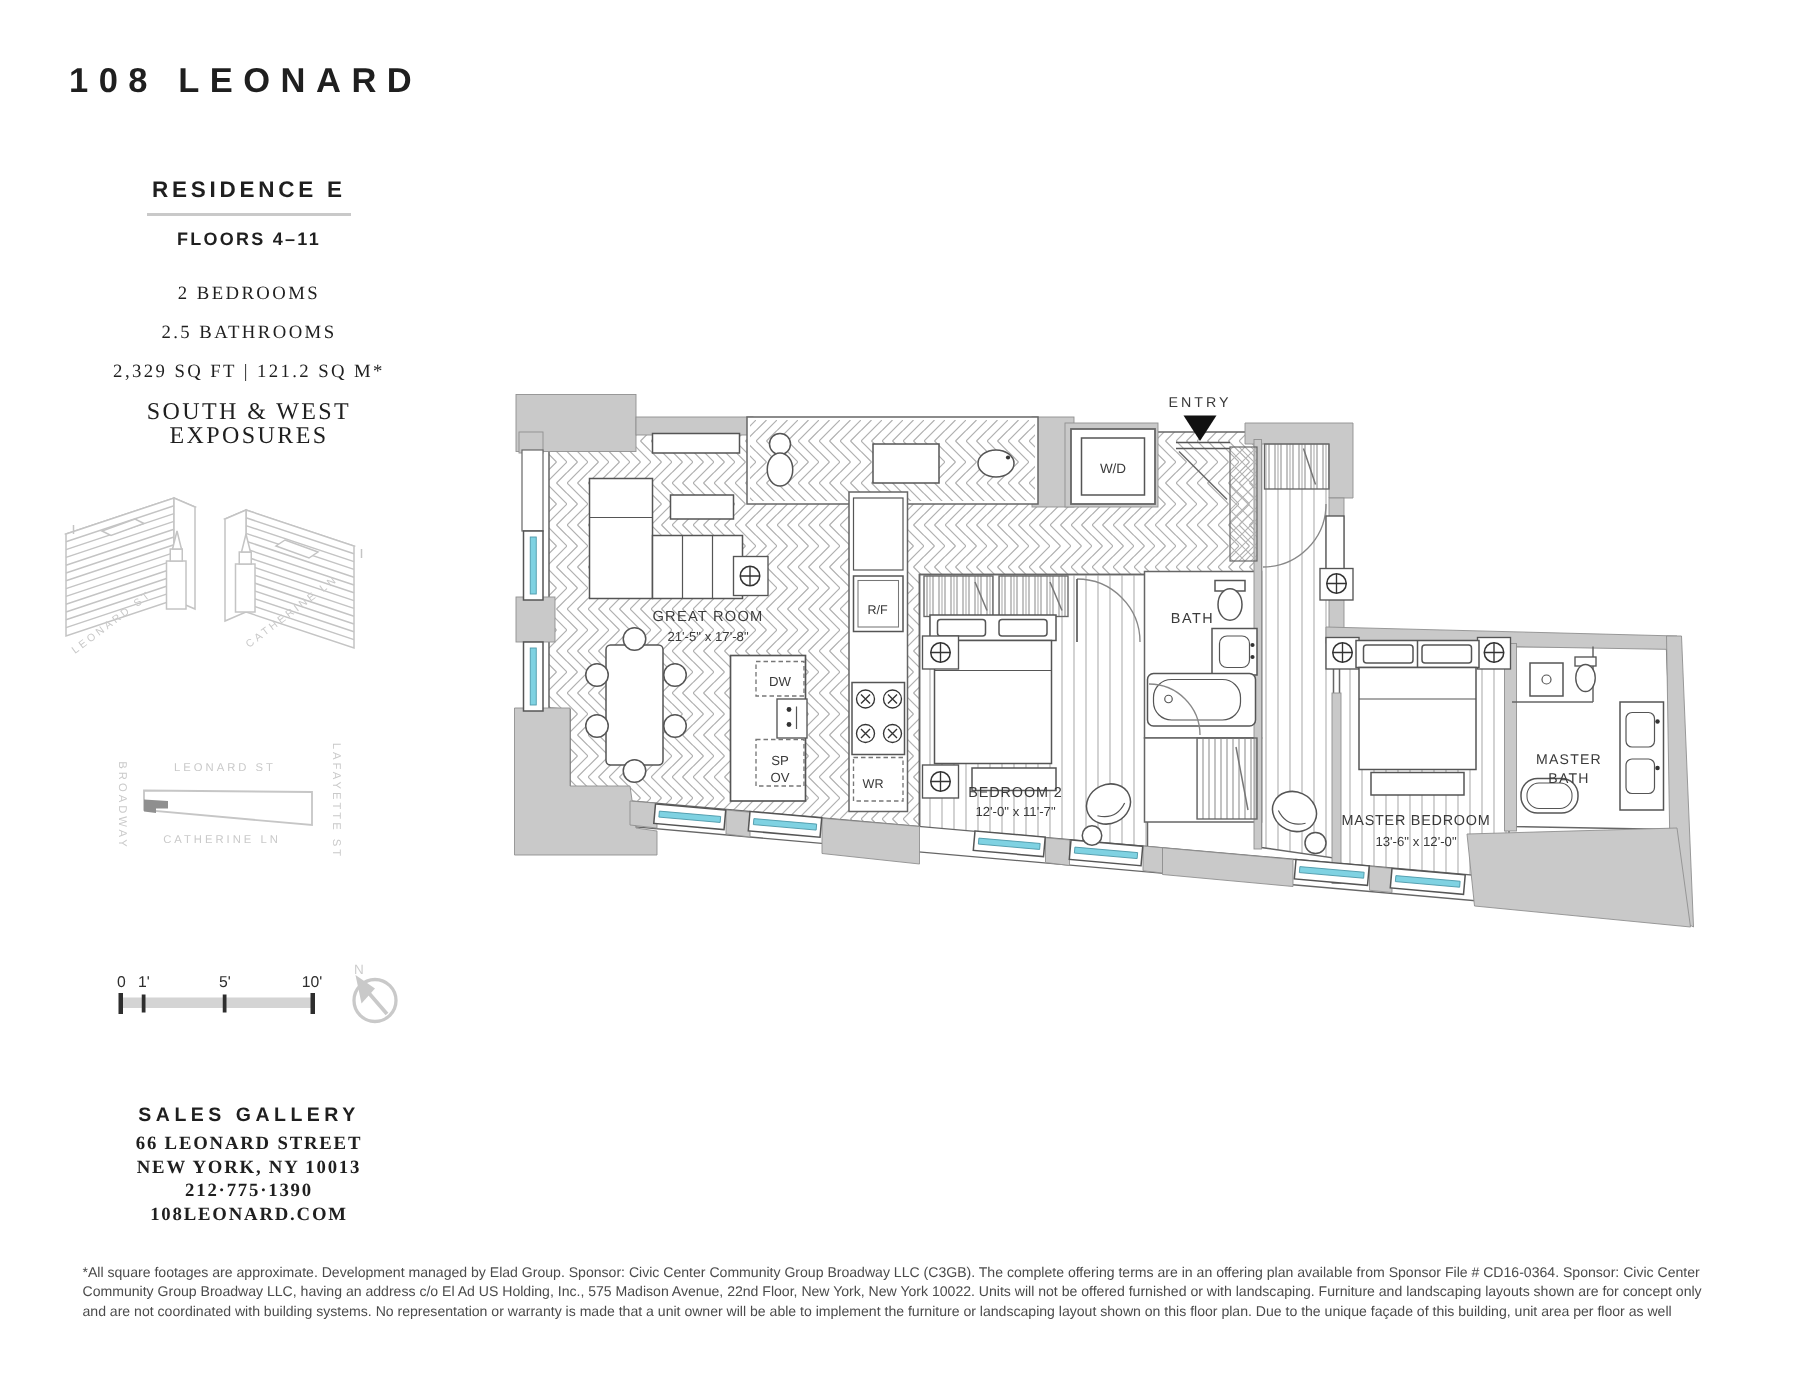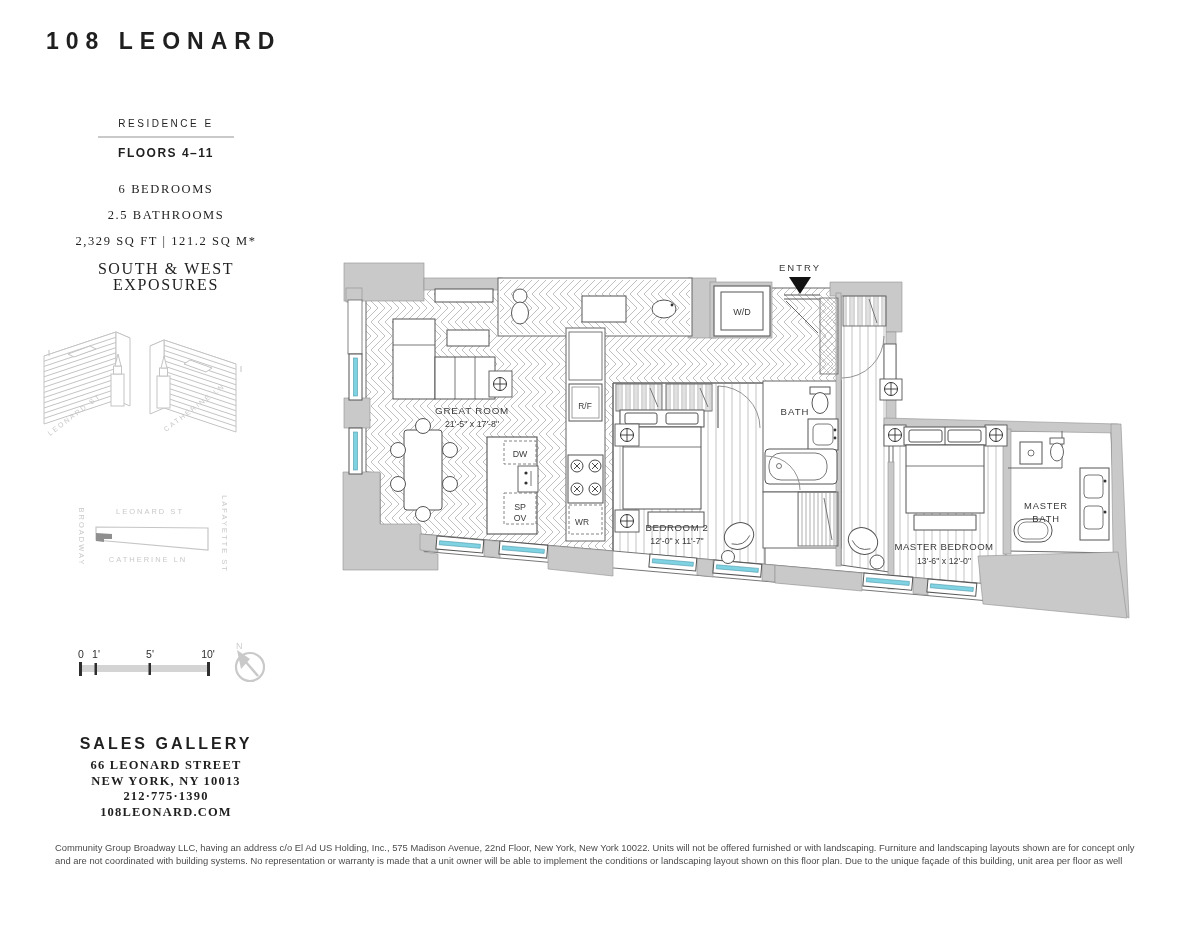--- a/index.html
+++ b/index.html
@@ -1,47 +1,47 @@
 <!DOCTYPE html>
 <html><head>
 <meta charset="utf-8">
 <style>
   html,body{margin:0;padding:0;background:#fff;}
   .page{position:relative;width:1200px;height:928px;background:#ffffff;overflow:hidden;
         font-family:"Liberation Sans",sans-serif;color:#1f1f1f;}
   .abs{position:absolute;}
-  .logo{left:46px;top:28px;font-size:23px;font-weight:bold;letter-spacing:7px;white-space:nowrap;}
+  .logo{left:46px;top:40px;font-size:23px;font-weight:bold;letter-spacing:7px;white-space:nowrap;}
   .info{left:36px;top:118px;width:260px;text-align:center;}
-  .res-name{font-size:10px;font-weight:normal;letter-spacing:2.5px;text-align:center;}
+  .res-name{font-size:15px;font-weight:bold;letter-spacing:2.5px;text-align:center;}
   .res-div{width:136px;height:2px;background:#c9c9c9;margin:7px auto 8px;}
   .res-floors{font-size:12px;font-weight:bold;letter-spacing:1.5px;}
   .stat{font-family:"Liberation Serif",serif;font-size:12.5px;letter-spacing:1.6px;margin-top:11px;white-space:nowrap;}
   .expo{margin-top:12px;line-height:16px;}
   .expo div{font-family:"Liberation Serif",serif;font-size:16px;letter-spacing:1.6px;}
   .sales{left:36px;top:735px;width:260px;text-align:center;}
-  .sales-title{font-size:16px;font-weight:bold;letter-spacing:3px;margin-bottom:5px;}
+  .sales-title{font-size:13px;font-weight:bold;letter-spacing:3px;margin-bottom:5px;}
   .sales-line{font-family:"Liberation Serif",serif;font-size:12.5px;letter-spacing:1.2px;line-height:15.5px;white-space:nowrap;font-weight:bold;}
   .disclaimer{left:55px;top:841px;width:1110px;font-size:9.4px;line-height:13px;color:#4b4b4b;}
   .disclaimer div{white-space:nowrap;}
   svg text{font-family:"Liberation Sans",sans-serif;}
   .pl{fill:#3a3a3a;}
   .gray-label{fill:#c9c9c9;letter-spacing:2px;}
 </style>
 </head>
 <body>
 
 <div class="page">
 
   <div class="abs logo">108 LEONARD</div>
 
   <div class="abs info">
     <div class="res-name">RESIDENCE E</div>
     <div class="res-div"></div>
     <div class="res-floors">FLOORS 4–11</div>
-    <div class="stat" style="margin-top:22px">6 BEDROOMS</div>
+    <div class="stat" style="margin-top:22px">2 BEDROOMS</div>
     <div class="stat">2.5 BATHROOMS</div>
     <div class="stat">2,329 SQ FT  |  121.2 SQ M*</div>
     <div class="expo">
       <div>SOUTH &amp; WEST</div>
       <div>EXPOSURES</div>
     </div>
   </div>
 
   <svg class="abs" style="left:38px;top:312px" width="232" height="152" viewBox="0 0 232 152">
     <g stroke="#c4c4c4" fill="#ffffff" stroke-width="1">
@@ -379,17 +379,18 @@
       <rect x="1018" y="522" width="30" height="17" rx="8" fill="none" stroke="#555" stroke-width="0.7"></rect>
       <text x="1046" y="509" text-anchor="middle" font-size="9.4" letter-spacing="0.8" class="pl">MASTER</text>
       <text x="1046" y="522" text-anchor="middle" font-size="9.4" letter-spacing="0.8" class="pl">BATH</text>
     </g>
 
     <text x="472" y="414" text-anchor="middle" font-size="9.8" letter-spacing="0.8" class="pl">GREAT ROOM</text>
     <text x="472" y="427" text-anchor="middle" font-size="8.8" class="pl">21'-5" x 17'-8"</text>
   </svg>
 
   <div class="abs disclaimer">
+    <div>*All square footages are approximate. Development managed by Elad Group. Sponsor: Civic Center Community Group Broadway LLC (C3GB). The complete offering terms are in an offering plan available from Sponsor File # CD16-0364. Sponsor: Civic Center</div>
     <div>Community Group Broadway LLC, having an address c/o El Ad US Holding, Inc., 575 Madison Avenue, 22nd Floor, New York, New York 10022. Units will not be offered furnished or with landscaping. Furniture and landscaping layouts shown are for concept only</div>
-    <div>and are not coordinated with building systems. No representation or warranty is made that a unit owner will be able to implement the conditions or landscaping layout shown on this floor plan. Due to the unique façade of this building, unit area per floor as well</div>
+    <div>and are not coordinated with building systems. No representation or warranty is made that a unit owner will be able to implement the furniture or landscaping layout shown on this floor plan. Due to the unique façade of this building, unit area per floor as well</div>
   </div>
 
 </div>
 
 </body></html>

